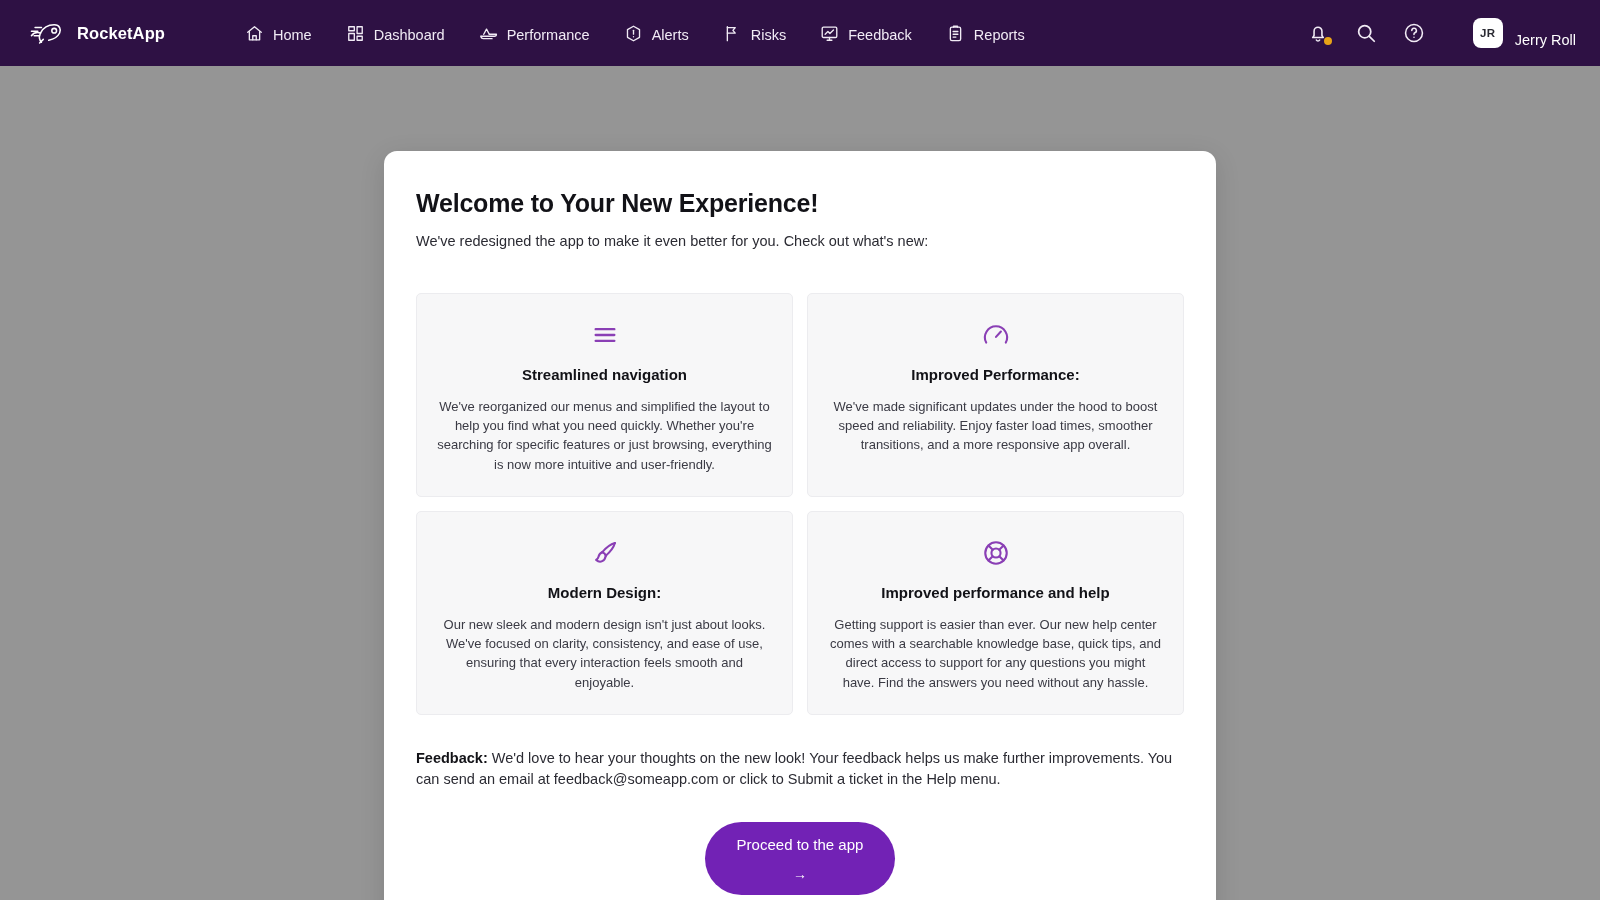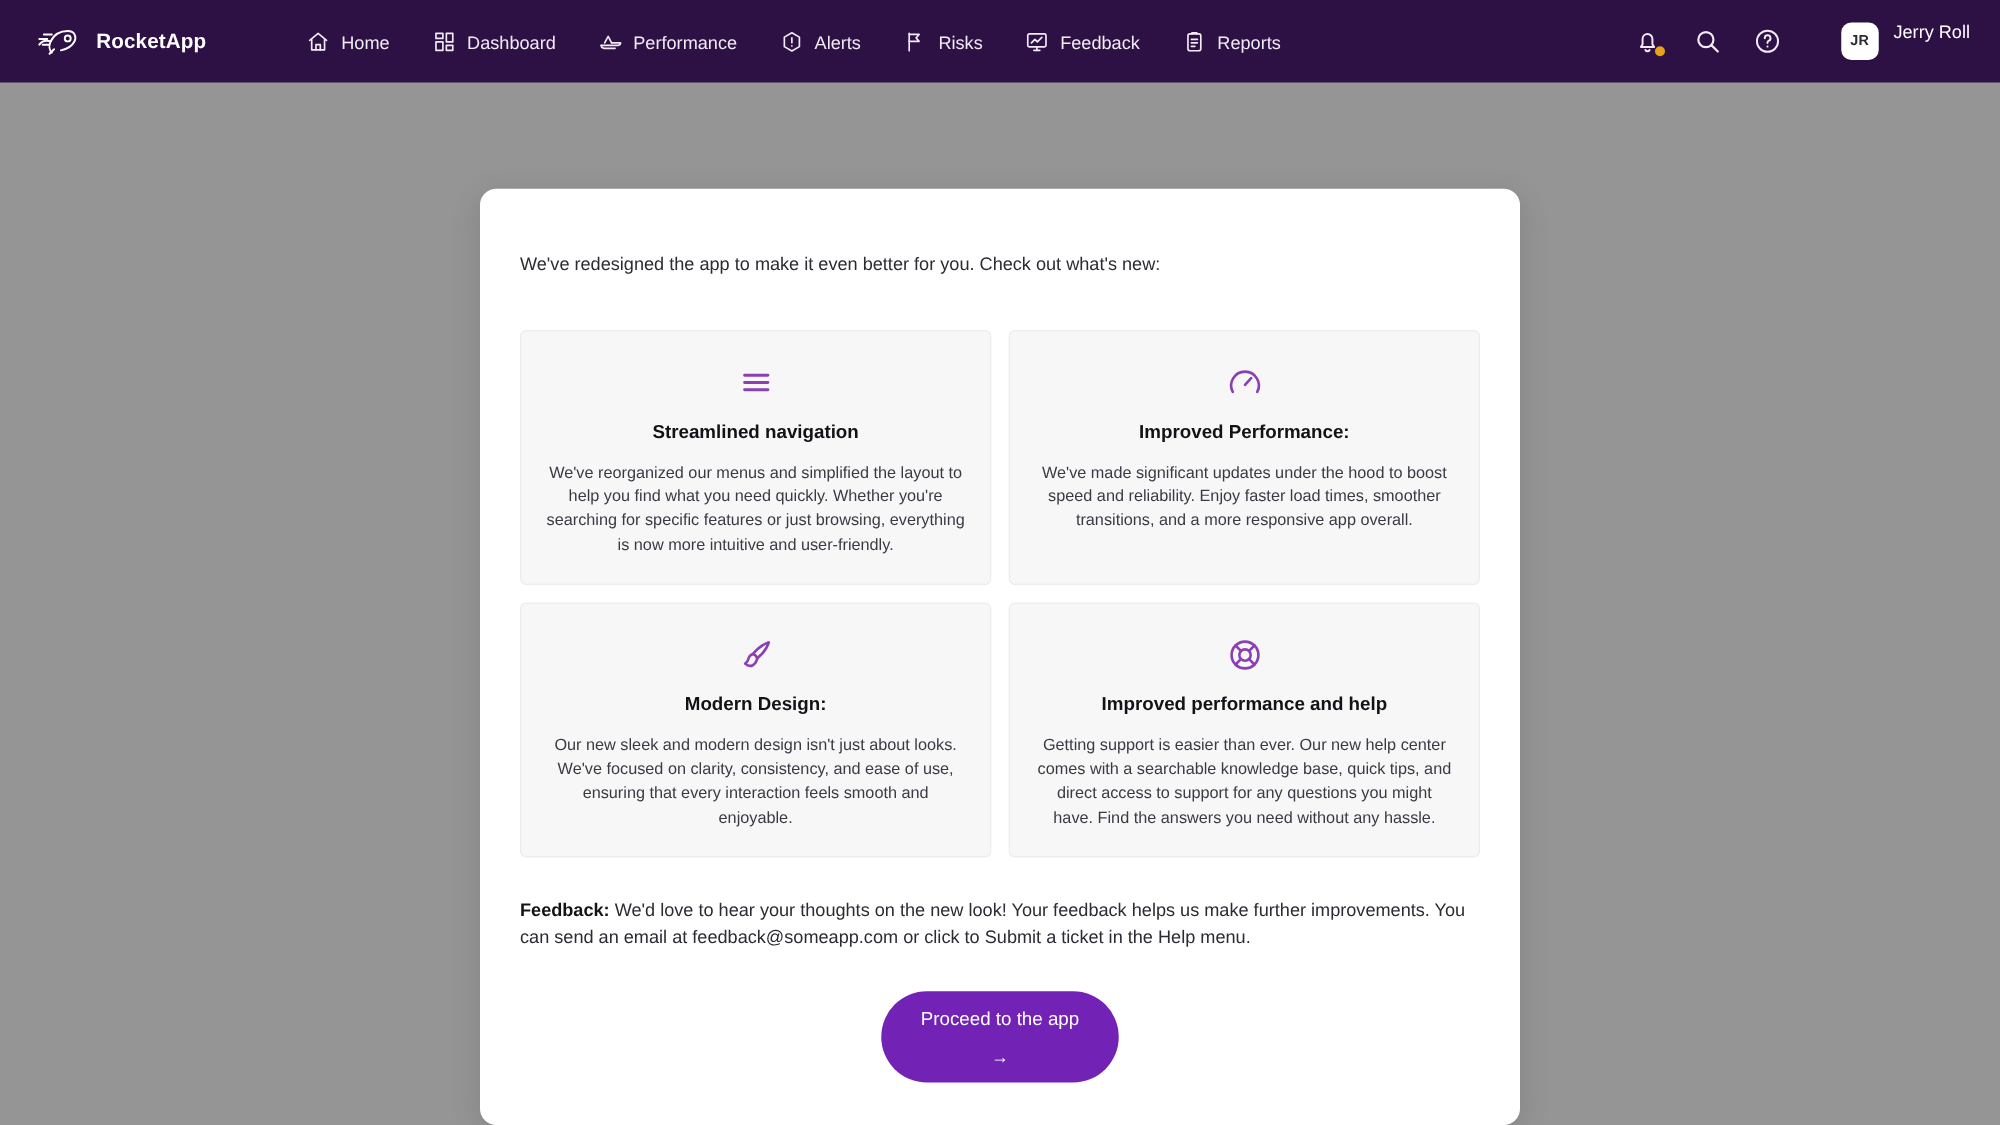--- a/index.html
+++ b/index.html
@@ -76,21 +76,21 @@
   .icon-btn svg { width: 22px; height: 22px; display: block; }
   .bell-dot {
     position: absolute;
     right: -1px; bottom: 1px;
     width: 8px; height: 8px;
     border-radius: 50%;
     background: #e8a317;
   }
   .user-chip {
     display: flex;
-    align-items: flex-start;
+    align-items: flex-end;
     gap: 12px;
     margin-left: 0;
     cursor: pointer;
     padding-left: 24px;
   }
   .avatar {
     width: 30px; height: 30px;
     border-radius: 8px;
     background: #ffffff;
     color: #2b2b33;
@@ -335,20 +335,21 @@
       <div class="avatar">JR</div>
       <div class="user-name">Jerry Roll</div>
     </div>
 
   </div>
 </div>
 
 <div class="stage">
   <div class="modal">
 
+    <h1 class="modal-title">Welcome to Your New Experience!</h1>
     <p class="modal-sub">We've redesigned the app to make it even better for you. Check out what's new:</p>
 
     <div class="features">
 
       <div class="feature">
         <div class="feature-icon">
           <svg viewBox="0 0 24 24" fill="none" stroke="#8a3fb5" stroke-width="2" stroke-linecap="round">
             <path d="M4 7h16M4 12h16M4 17h16"></path>
           </svg>
         </div>

